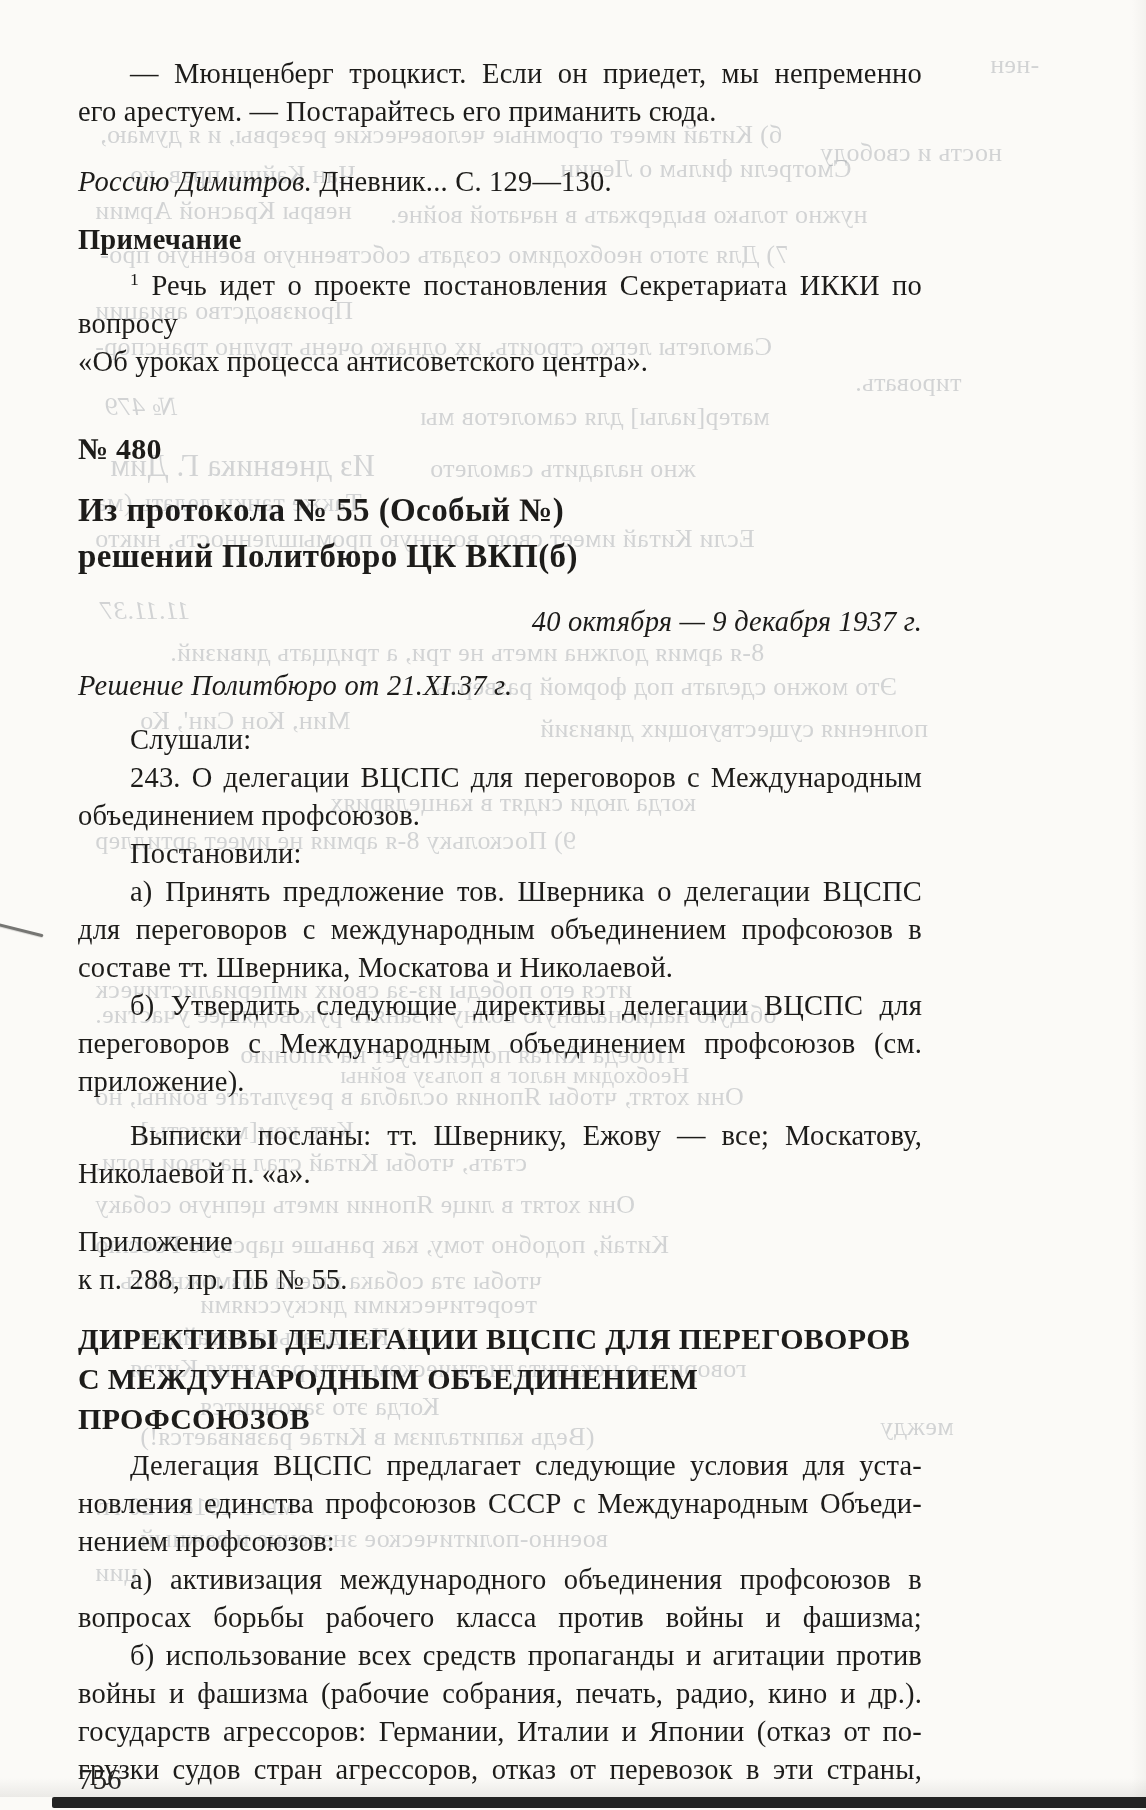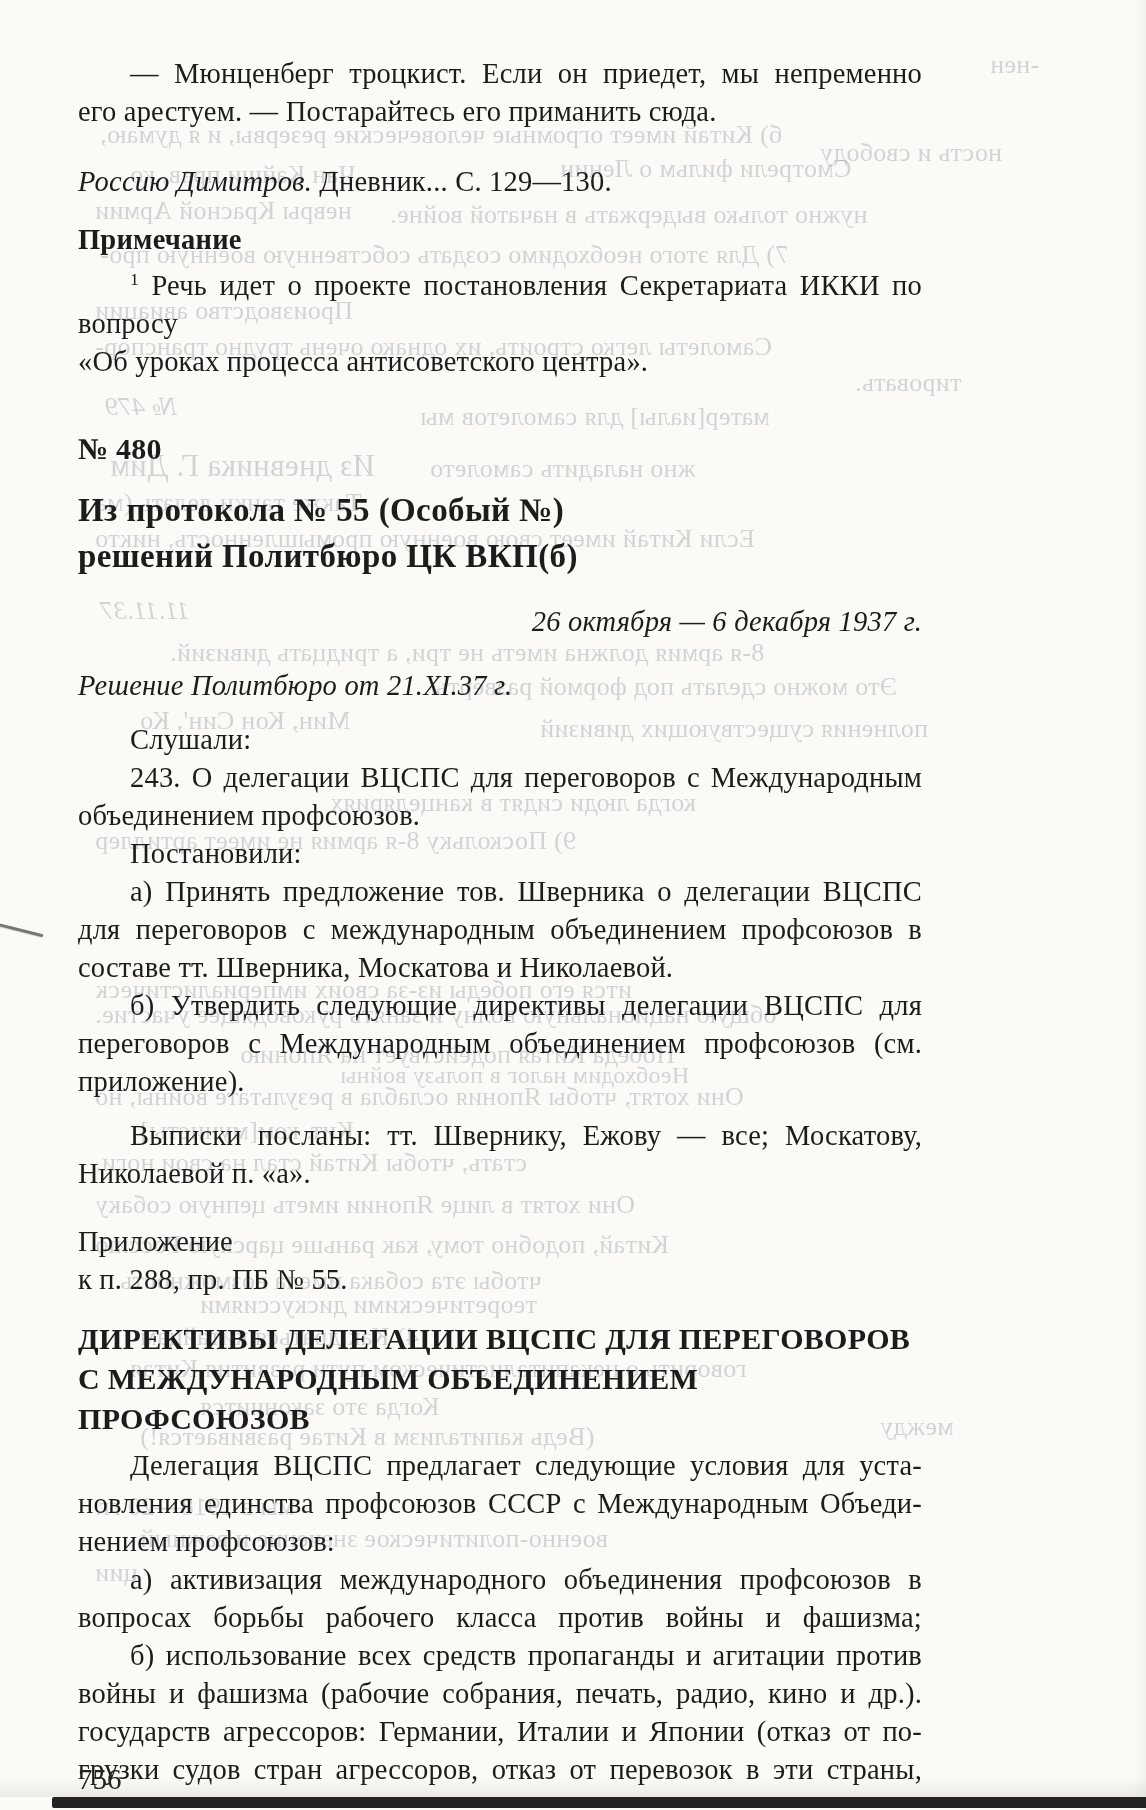--- a/index.html
+++ b/index.html
@@ -122,21 +122,21 @@
   <div class="text-block">
       <div class="line ind j"><span>— Мюнценберг троцкист. Если он приедет, мы непременно</span></div>
       <div class="line"><span>его арестуем. — Постарайтесь его приманить сюда.</span></div>
       <div class="line" style="margin-top: 32px;"><span style="font-style: italic;">Россию Димитров.</span><span> Дневник... С. 129—130.</span></div>
       <div class="line b" style="margin-top: 20px;"><span>Примечание</span></div>
       <div class="line ind j" style="margin-top: 8px;"><sup>1</sup><span> Речь идет о проекте постановления Секретариата ИККИ по вопросу</span></div>
       <div class="line"><span>«Об уроках процесса антисоветского центра».</span></div>
       <div class="line num" style="margin-top: 46px;"><span>№ 480</span></div>
       <div class="line title" style="margin-top: 16px;"><span>Из протокола № 55 (Особый №)</span></div>
       <div class="line title"><span>решений Политбюро ЦК ВКП(б)</span></div>
-      <div class="line it right" style="margin-top: 24px;"><span>26 октября — 6 декабря 1937 г.</span></div>
+      <div class="line it right" style="margin-top: 24px;"><span>40 октября — 9 декабря 1937 г.</span></div>
       <div class="line it" style="margin-top: 26px;"><span>Решение Политбюро от 21.XI.37 г.</span></div>
       <div class="line ind" style="margin-top: 16px;"><span>Слушали:</span></div>
       <div class="line ind j"><span>243. О делегации ВЦСПС для переговоров с Международным</span></div>
       <div class="line"><span>объединением профсоюзов.</span></div>
       <div class="line ind"><span>Постановили:</span></div>
       <div class="line ind j"><span>а) Принять предложение тов. Шверника о делегации ВЦСПС</span></div>
       <div class="line j"><span>для переговоров с международным объединением профсоюзов в</span></div>
       <div class="line"><span>составе тт. Шверника, Москатова и Николаевой.</span></div>
       <div class="line ind j"><span>б) Утвердить следующие директивы делегации ВЦСПС для</span></div>
       <div class="line j"><span>переговоров с Международным объединением профсоюзов (см.</span></div>

